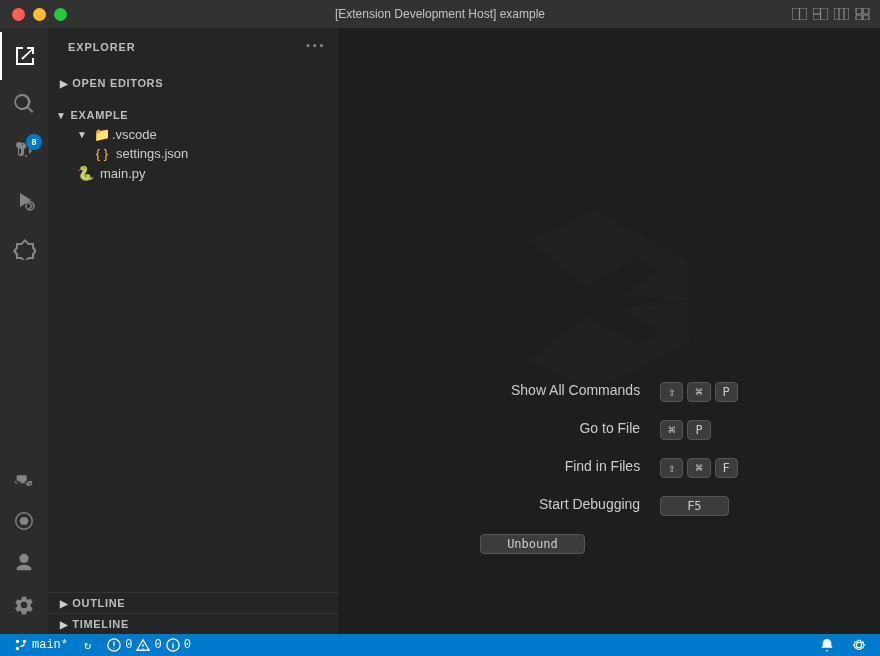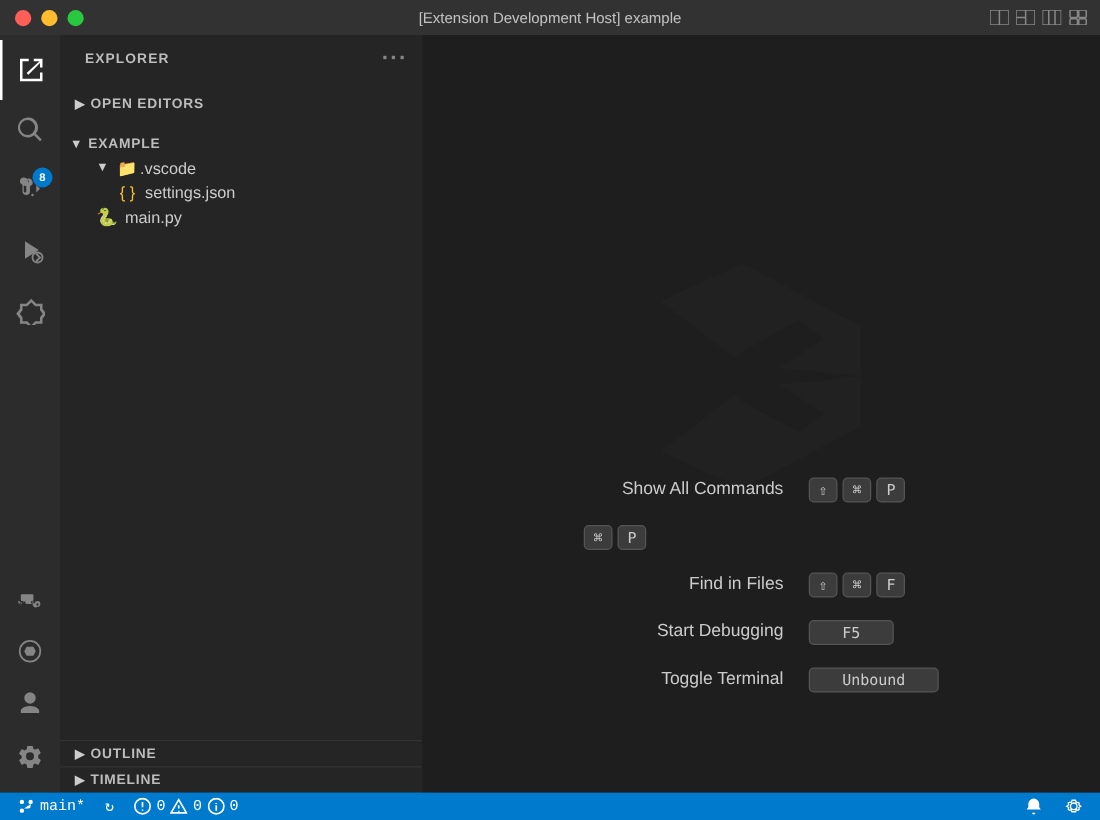--- a/index.html
+++ b/index.html
@@ -451,20 +451,21 @@
       <div class="welcome-row">
         <span class="welcome-label">Show All Commands</span>
         <div class="kbd-group">
           <span class="kbd">⇧</span>
           <span class="kbd">⌘</span>
           <span class="kbd">P</span>
         </div>
       </div>
 
       <div class="welcome-row">
+        <span class="welcome-label">Go to File</span>
         <div class="kbd-group">
           <span class="kbd">⌘</span>
           <span class="kbd">P</span>
         </div>
       </div>
 
       <div class="welcome-row">
         <span class="welcome-label">Find in Files</span>
         <div class="kbd-group">
           <span class="kbd">⇧</span>
@@ -474,21 +475,20 @@
       </div>
 
       <div class="welcome-row">
         <span class="welcome-label">Start Debugging</span>
         <div class="kbd-group">
           <span class="kbd wide">F5</span>
         </div>
       </div>
 
       <div class="welcome-row">
-        <span class="welcome-label">Toggle Terminal</span>
         <div class="kbd-group">
           <span class="kbd wide">Unbound</span>
         </div>
       </div>
     </div>
   </div>
 
 </div>
 
 <div class="status-bar">

